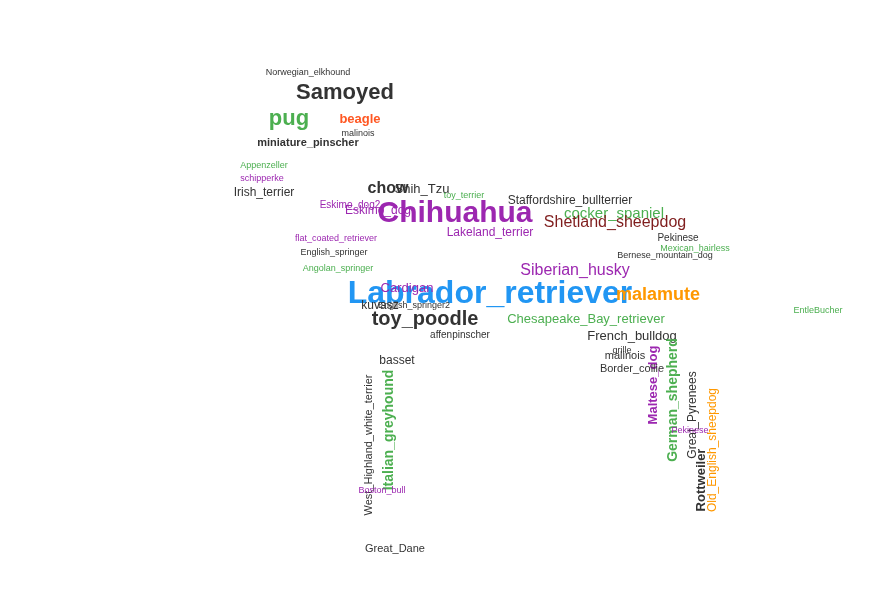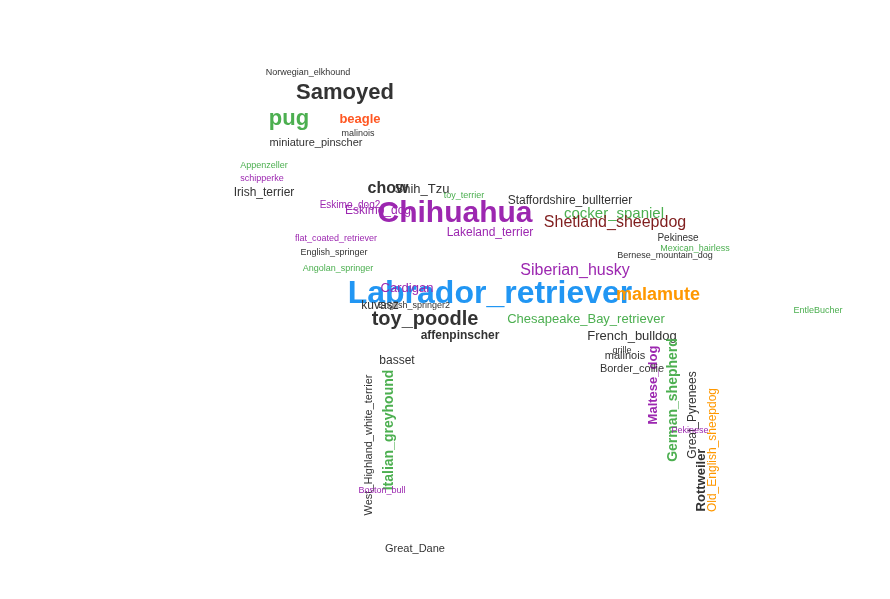--- a/index.html
+++ b/index.html
@@ -33,21 +33,21 @@
     <span class="word" style="left: 425px; top: 318px; font-size: 20px; color: rgb(51, 51, 51); font-weight: bold; transform: translate(-50%, -50%) rotate(0deg);">toy_poodle</span>
     <span class="word" style="left: 305px; top: 92px; font-size: 22px; color: rgb(51, 51, 51); font-weight: bold; transform: translate(-50%, -50%) rotate(0deg); margin-left: 40px;">Samoyed</span>
     <span class="word" style="left: 289px; top: 118px; font-size: 22px; color: rgb(76, 175, 80); font-weight: bold; transform: translate(-50%, -50%) rotate(0deg);">pug</span>
     <span class="word" style="left: 658px; top: 270px; font-size: 18px; color: rgb(255, 152, 0); font-weight: bold; transform: translate(-50%, -50%) rotate(0deg); margin-top: 24px;">malamute</span>
     <span class="word" style="left: 575px; top: 270px; font-size: 16px; color: rgb(156, 39, 176); font-weight: normal; transform: translate(-50%, -50%) rotate(0deg);">Siberian_husky</span>
     <span class="word" style="left: 614px; top: 212px; font-size: 15px; color: rgb(76, 175, 80); font-weight: normal; transform: translate(-50%, -50%) rotate(0deg);">cocker_spaniel</span>
     <span class="word" style="left: 586px; top: 318px; font-size: 13px; color: rgb(76, 175, 80); font-weight: normal; transform: translate(-50%, -50%) rotate(0deg);">Chesapeake_Bay_retriever</span>
     <span class="word" style="left: 632px; top: 335px; font-size: 13px; color: rgb(51, 51, 51); font-weight: normal; transform: translate(-50%, -50%) rotate(0deg);">French_bulldog</span>
     <span class="word" style="left: 388px; top: 188px; font-size: 16px; color: rgb(51, 51, 51); font-weight: bold; transform: translate(-50%, -50%) rotate(0deg);">chow</span>
     <span class="word" style="left: 360px; top: 118px; font-size: 13px; color: rgb(255, 87, 34); font-weight: bold; transform: translate(-50%, -50%) rotate(0deg);">beagle</span>
-    <span class="word" style="left: 316px; top: 142px; font-size: 11px; color: rgb(51, 51, 51); font-weight: normal; transform: translate(-50%, -50%) rotate(0deg);">miniature_pinscher</span>
+    <span class="word" style="left: 308px; top: 142px; font-size: 11px; color: rgb(51, 51, 51); font-weight: bold; transform: translate(-50%, -50%) rotate(0deg);">miniature_pinscher</span>
     <span class="word" style="left: 308px; top: 72px; font-size: 9px; color: rgb(51, 51, 51); font-weight: normal; transform: translate(-50%, -50%) rotate(0deg);">Norwegian_elkhound</span>
     <span class="word" style="left: 422px; top: 188px; font-size: 13px; color: rgb(51, 51, 51); font-weight: normal; transform: translate(-50%, -50%) rotate(0deg);">Shih_Tzu</span>
     <span class="word" style="left: 570px; top: 200px; font-size: 12px; color: rgb(51, 51, 51); font-weight: normal; transform: translate(-50%, -50%) rotate(0deg);">Staffordshire_bullterrier</span>
     <span class="word" style="left: 615px; top: 222px; font-size: 16px; color: #7f1d1d; font-weight: normal; transform: translate(-50%, -50%) rotate(0deg);">Shetland_sheepdog</span>
     <span class="word" style="left: 378px; top: 210px; font-size: 12px; color: rgb(156, 39, 176); font-weight: normal; transform: translate(-50%, -50%) rotate(0deg);">Eskimo_dog</span>
     <span class="word" style="left: 490px; top: 232px; font-size: 12px; color: rgb(156, 39, 176); font-weight: normal; transform: translate(-50%, -50%) rotate(0deg);">Lakeland_terrier</span>
     <span class="word" style="left: 407px; top: 287px; font-size: 13px; color: rgb(156, 39, 176); font-weight: normal; transform: translate(-50%, -50%) rotate(0deg);">Cardigan</span>
     <span class="word" style="left: 380px; top: 305px; font-size: 12px; color: rgb(51, 51, 51); font-weight: normal; transform: translate(-50%, -50%) rotate(0deg);">kuvasz</span>
     <span class="word" style="left: 397px; top: 360px; font-size: 12px; color: rgb(51, 51, 51); font-weight: normal; transform: translate(-50%, -50%) rotate(0deg);">basset</span>
     <span class="word" style="left: 388px; top: 430px; font-size: 14px; color: rgb(76, 175, 80); font-weight: bold; transform: translate(-50%, -50%) rotate(-90deg);">Italian_greyhound</span>
@@ -61,23 +61,23 @@
     <span class="word" style="left: 625px; top: 355px; font-size: 11px; color: rgb(51, 51, 51); font-weight: normal; transform: translate(-50%, -50%) rotate(0deg);">malinois</span>
     <span class="word" style="left: 678px; top: 238px; font-size: 10px; color: rgb(51, 51, 51); font-weight: normal; transform: translate(-50%, -50%) rotate(0deg);">Pekinese</span>
     <span class="word" style="left: 665px; top: 255px; font-size: 9px; color: rgb(51, 51, 51); font-weight: normal; transform: translate(-50%, -50%) rotate(0deg);">Bernese_mountain_dog</span>
     <span class="word" style="left: 695px; top: 248px; font-size: 9px; color: rgb(76, 175, 80); font-weight: normal; transform: translate(-50%, -50%) rotate(0deg);">Mexican_hairless</span>
     <span class="word" style="left: 350px; top: 205px; font-size: 10px; color: rgb(156, 39, 176); font-weight: normal; transform: translate(-50%, -50%) rotate(0deg); text-align: center;">Eskimo_dog2</span>
     <span class="word" style="left: 262px; top: 178px; font-size: 9px; color: rgb(156, 39, 176); font-weight: normal; transform: translate(-50%, -50%) rotate(0deg);">schipperke</span>
     <span class="word" style="left: 264px; top: 192px; font-size: 12px; color: rgb(51, 51, 51); font-weight: normal; transform: translate(-50%, -50%) rotate(0deg);">Irish_terrier</span>
     <span class="word" style="left: 336px; top: 238px; font-size: 9px; color: rgb(156, 39, 176); font-weight: normal; transform: translate(-50%, -50%) rotate(0deg);">flat_coated_retriever</span>
     <span class="word" style="left: 334px; top: 252px; font-size: 9px; color: rgb(51, 51, 51); font-weight: normal; transform: translate(-50%, -50%) rotate(0deg);">English_springer</span>
     <span class="word" style="left: 382px; top: 490px; font-size: 9px; color: rgb(156, 39, 176); font-weight: normal; transform: translate(-50%, -50%) rotate(0deg);">Boston_bull</span>
-    <span class="word" style="left: 415px; top: 548px; font-size: 11px; color: rgb(51, 51, 51); font-weight: normal; transform: translate(-50%, -50%) rotate(0deg);">Great_Dane</span>
+    <span class="word" style="left: 395px; top: 548px; font-size: 11px; color: rgb(51, 51, 51); font-weight: normal; transform: translate(-50%, -50%) rotate(0deg);">Great_Dane</span>
     <span class="word" style="left: 358px; top: 133px; font-size: 9px; color: rgb(51, 51, 51); font-weight: normal; transform: translate(-50%, -50%) rotate(0deg);">malinois</span>
     <span class="word" style="left: 264px; top: 165px; font-size: 9px; color: rgb(76, 175, 80); font-weight: normal; transform: translate(-50%, -50%) rotate(0deg);">Appenzeller</span>
     <span class="word" style="left: 414px; top: 305px; font-size: 9px; color: rgb(51, 51, 51); font-weight: normal; transform: translate(-50%, -50%) rotate(0deg);">English_springer2</span>
     <span class="word" style="left: 338px; top: 268px; font-size: 9px; color: rgb(76, 175, 80); font-weight: normal; transform: translate(-50%, -50%) rotate(0deg);">Angolan_springer</span>
     <span class="word" style="left: 622px; top: 350px; font-size: 9px; color: rgb(51, 51, 51); font-weight: normal; transform: translate(-50%, -50%) rotate(0deg);">grille</span>
     <span class="word" style="left: 690px; top: 430px; font-size: 9px; color: rgb(156, 39, 176); font-weight: normal; transform: translate(-50%, -50%) rotate(0deg);">Pekinese</span>
     <span class="word" style="left: 818px; top: 310px; font-size: 9px; color: rgb(76, 175, 80); font-weight: normal; transform: translate(-50%, -50%) rotate(0deg);">EntleBucher</span>
-    <span class="word" style="left: 460px; top: 335px; font-size: 12px; color: rgb(51, 51, 51); font-weight: bold; transform: translate(-50%, -50%) rotate(0deg);">affenpinscher</span>
+    <span class="word" style="left: 460px; top: 335px; font-size: 10px; color: rgb(51, 51, 51); font-weight: normal; transform: translate(-50%, -50%) rotate(0deg);">affenpinscher</span>
     <span class="word" style="left: 464px; top: 195px; font-size: 9px; color: rgb(76, 175, 80); font-weight: normal; transform: translate(-50%, -50%) rotate(0deg);">toy_terrier</span>
   </div>
 
 </body></html>

